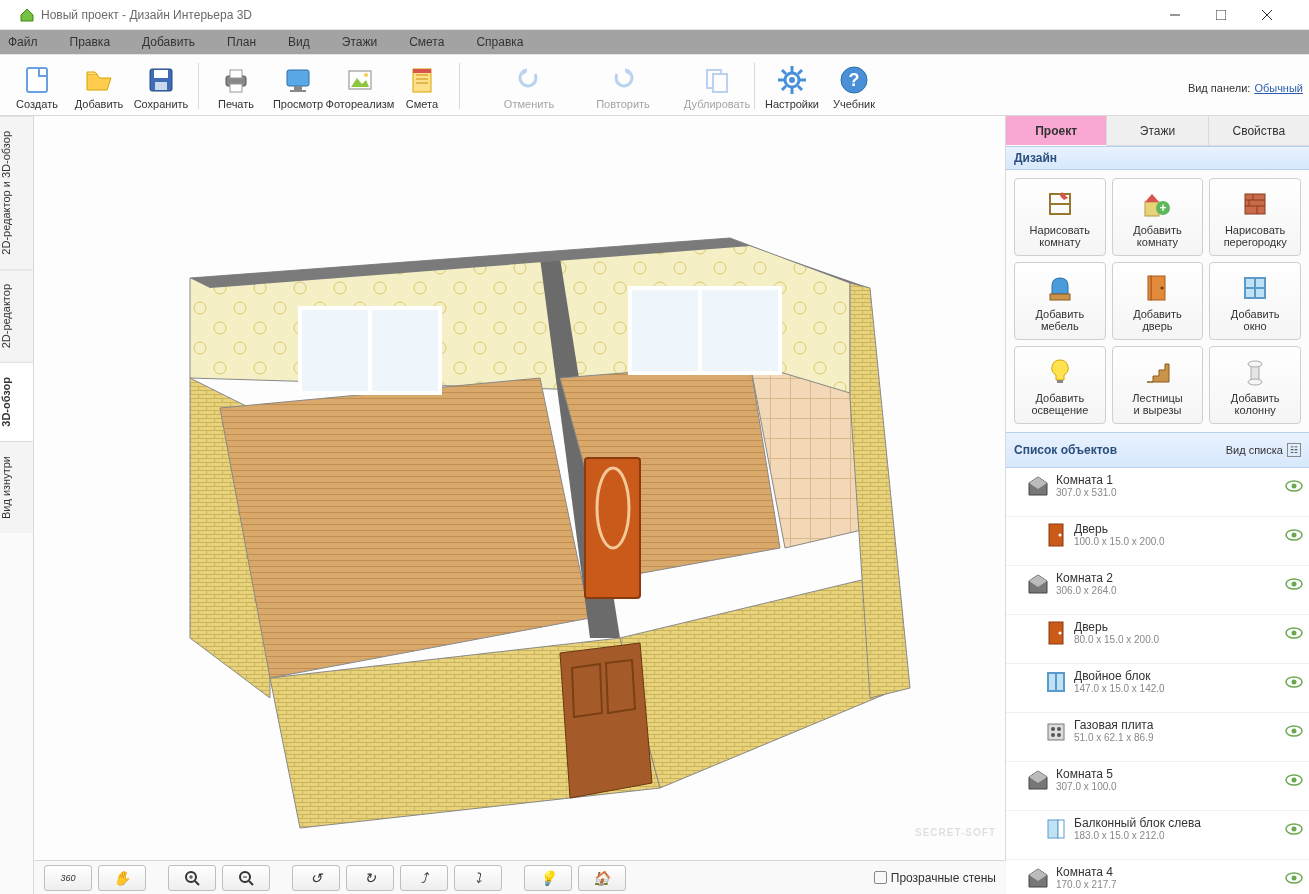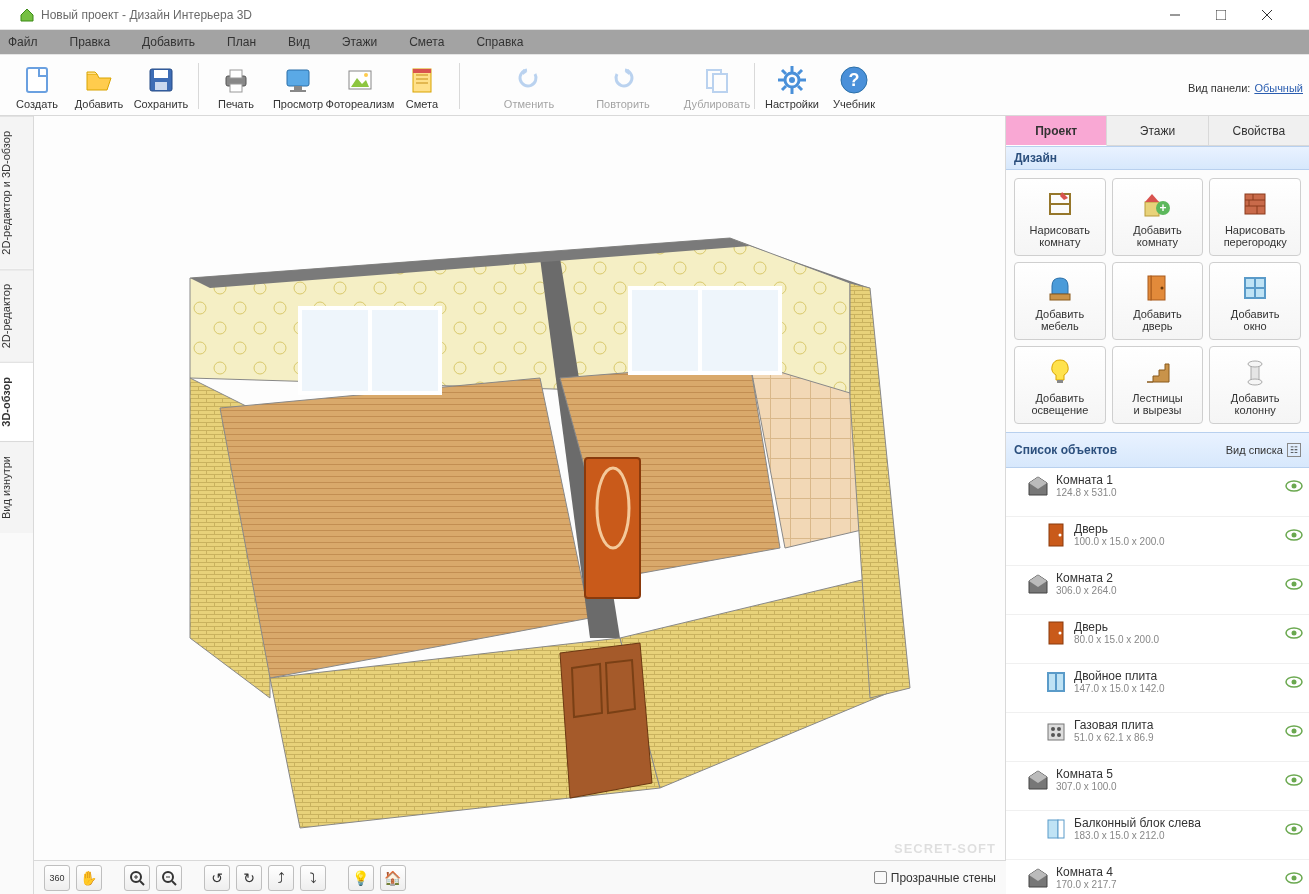--- a/index.html
+++ b/index.html
@@ -104,26 +104,26 @@
 .btoolbar {
   height: 34px;
   display:flex;
   align-items:center;
   padding: 0 10px;
   gap: 6px;
   background:#f9f9f9;
   border-top:1px solid #d9d9d9;
 }
 .btoolbar .bb {
-  width:26px; height:26px;
+  width:48px; height:26px;
   border:1px solid #bfbfbf;
   border-radius:3px;
   background: linear-gradient(#fff,#eee);
   display:flex; align-items:center; justify-content:center;
-  font-size:14px; color:#333;
+  font-size:14px; color:#333;font-style:italic;
 }
 .btoolbar .bsep { width:10px; }
 .btoolbar .right { margin-left:auto; display:flex; align-items:center; gap:4px; font-size:12px;}
 .btoolbar .cbx { width:13px; height:13px; border:1px solid #888; border-radius:2px; display:inline-block; }
 
 .rpanel {
   width: 303px;
   display:flex;
   flex-direction:column;
   background:#fcfcfc;
@@ -180,22 +180,22 @@
 }
 .obj-row .indent1{ width:18px; }
 .obj-row .indent2{ width:36px; }
 .obj-row .oic { width:28px; height:28px; display:flex; align-items:center; justify-content:center; margin-right:4px;}
 .obj-row .otxt { flex:1; line-height:1.2; }
 .obj-row .otxt .name { font-size:12px; }
 .obj-row .otxt .dims { font-size:10px; color:#888; }
 .obj-row .vis { width:18px; height:12px; }
 .watermark {
   position:absolute;
-  right:10px; bottom:38px;
-  font-size:13px;
+  right:10px; bottom:56px;
+  font-size:10px;
   color: rgba(0,0,0,0.12);
   font-weight:bold;
   letter-spacing:1px;
   pointer-events:none;
 }
 </style>
 </head>
 <body>
 
 <div class="titlebar">
@@ -595,21 +595,21 @@
         <div class="obj-row">
           <span class="indent1"></span>
           <span class="oic">
             <svg width="26" height="26">
               <polygon points="4,10 13,4 22,10 22,22 4,22" fill="#777" stroke="#444"></polygon>
               <polygon points="4,10 13,4 22,10 13,16" fill="#bbb"></polygon>
             </svg>
           </span>
           <span class="otxt">
             <div class="name">Комната 1</div>
-            <div class="dims">124.8 x 531.0</div>
+            <div class="dims">307.0 x 531.0</div>
           </span>
           <span class="vis"><svg width="18" height="12">
               <ellipse cx="9" cy="6" rx="8" ry="5" fill="none" stroke="#6aa84f" stroke-width="1.5"></ellipse>
               <circle cx="9" cy="6" r="2.5" fill="#6aa84f"></circle>
             </svg></span>
         </div>
         <div class="obj-row">
           <span class="indent2"></span>
           <span class="oic">
             <svg width="22" height="26">
@@ -662,21 +662,21 @@
         </div>
         <div class="obj-row">
           <span class="indent2"></span>
           <span class="oic">
             <svg width="22" height="26">
               <rect x="3" y="4" width="16" height="18" fill="#bfe3f5" stroke="#5a9bc9" stroke-width="2"></rect>
               <line x1="11" y1="4" x2="11" y2="22" stroke="#5a9bc9" stroke-width="2"></line>
             </svg>
           </span>
           <span class="otxt">
-            <div class="name">Двойное плита</div>
+            <div class="name">Двойное блок</div>
             <div class="dims">147.0 x 15.0 x 142.0</div>
           </span>
           <span class="vis"><svg width="18" height="12">
               <ellipse cx="9" cy="6" rx="8" ry="5" fill="none" stroke="#6aa84f" stroke-width="1.5"></ellipse>
               <circle cx="9" cy="6" r="2.5" fill="#6aa84f"></circle>
             </svg></span>
         </div>
         <div class="obj-row">
           <span class="indent2"></span>
           <span class="oic">

